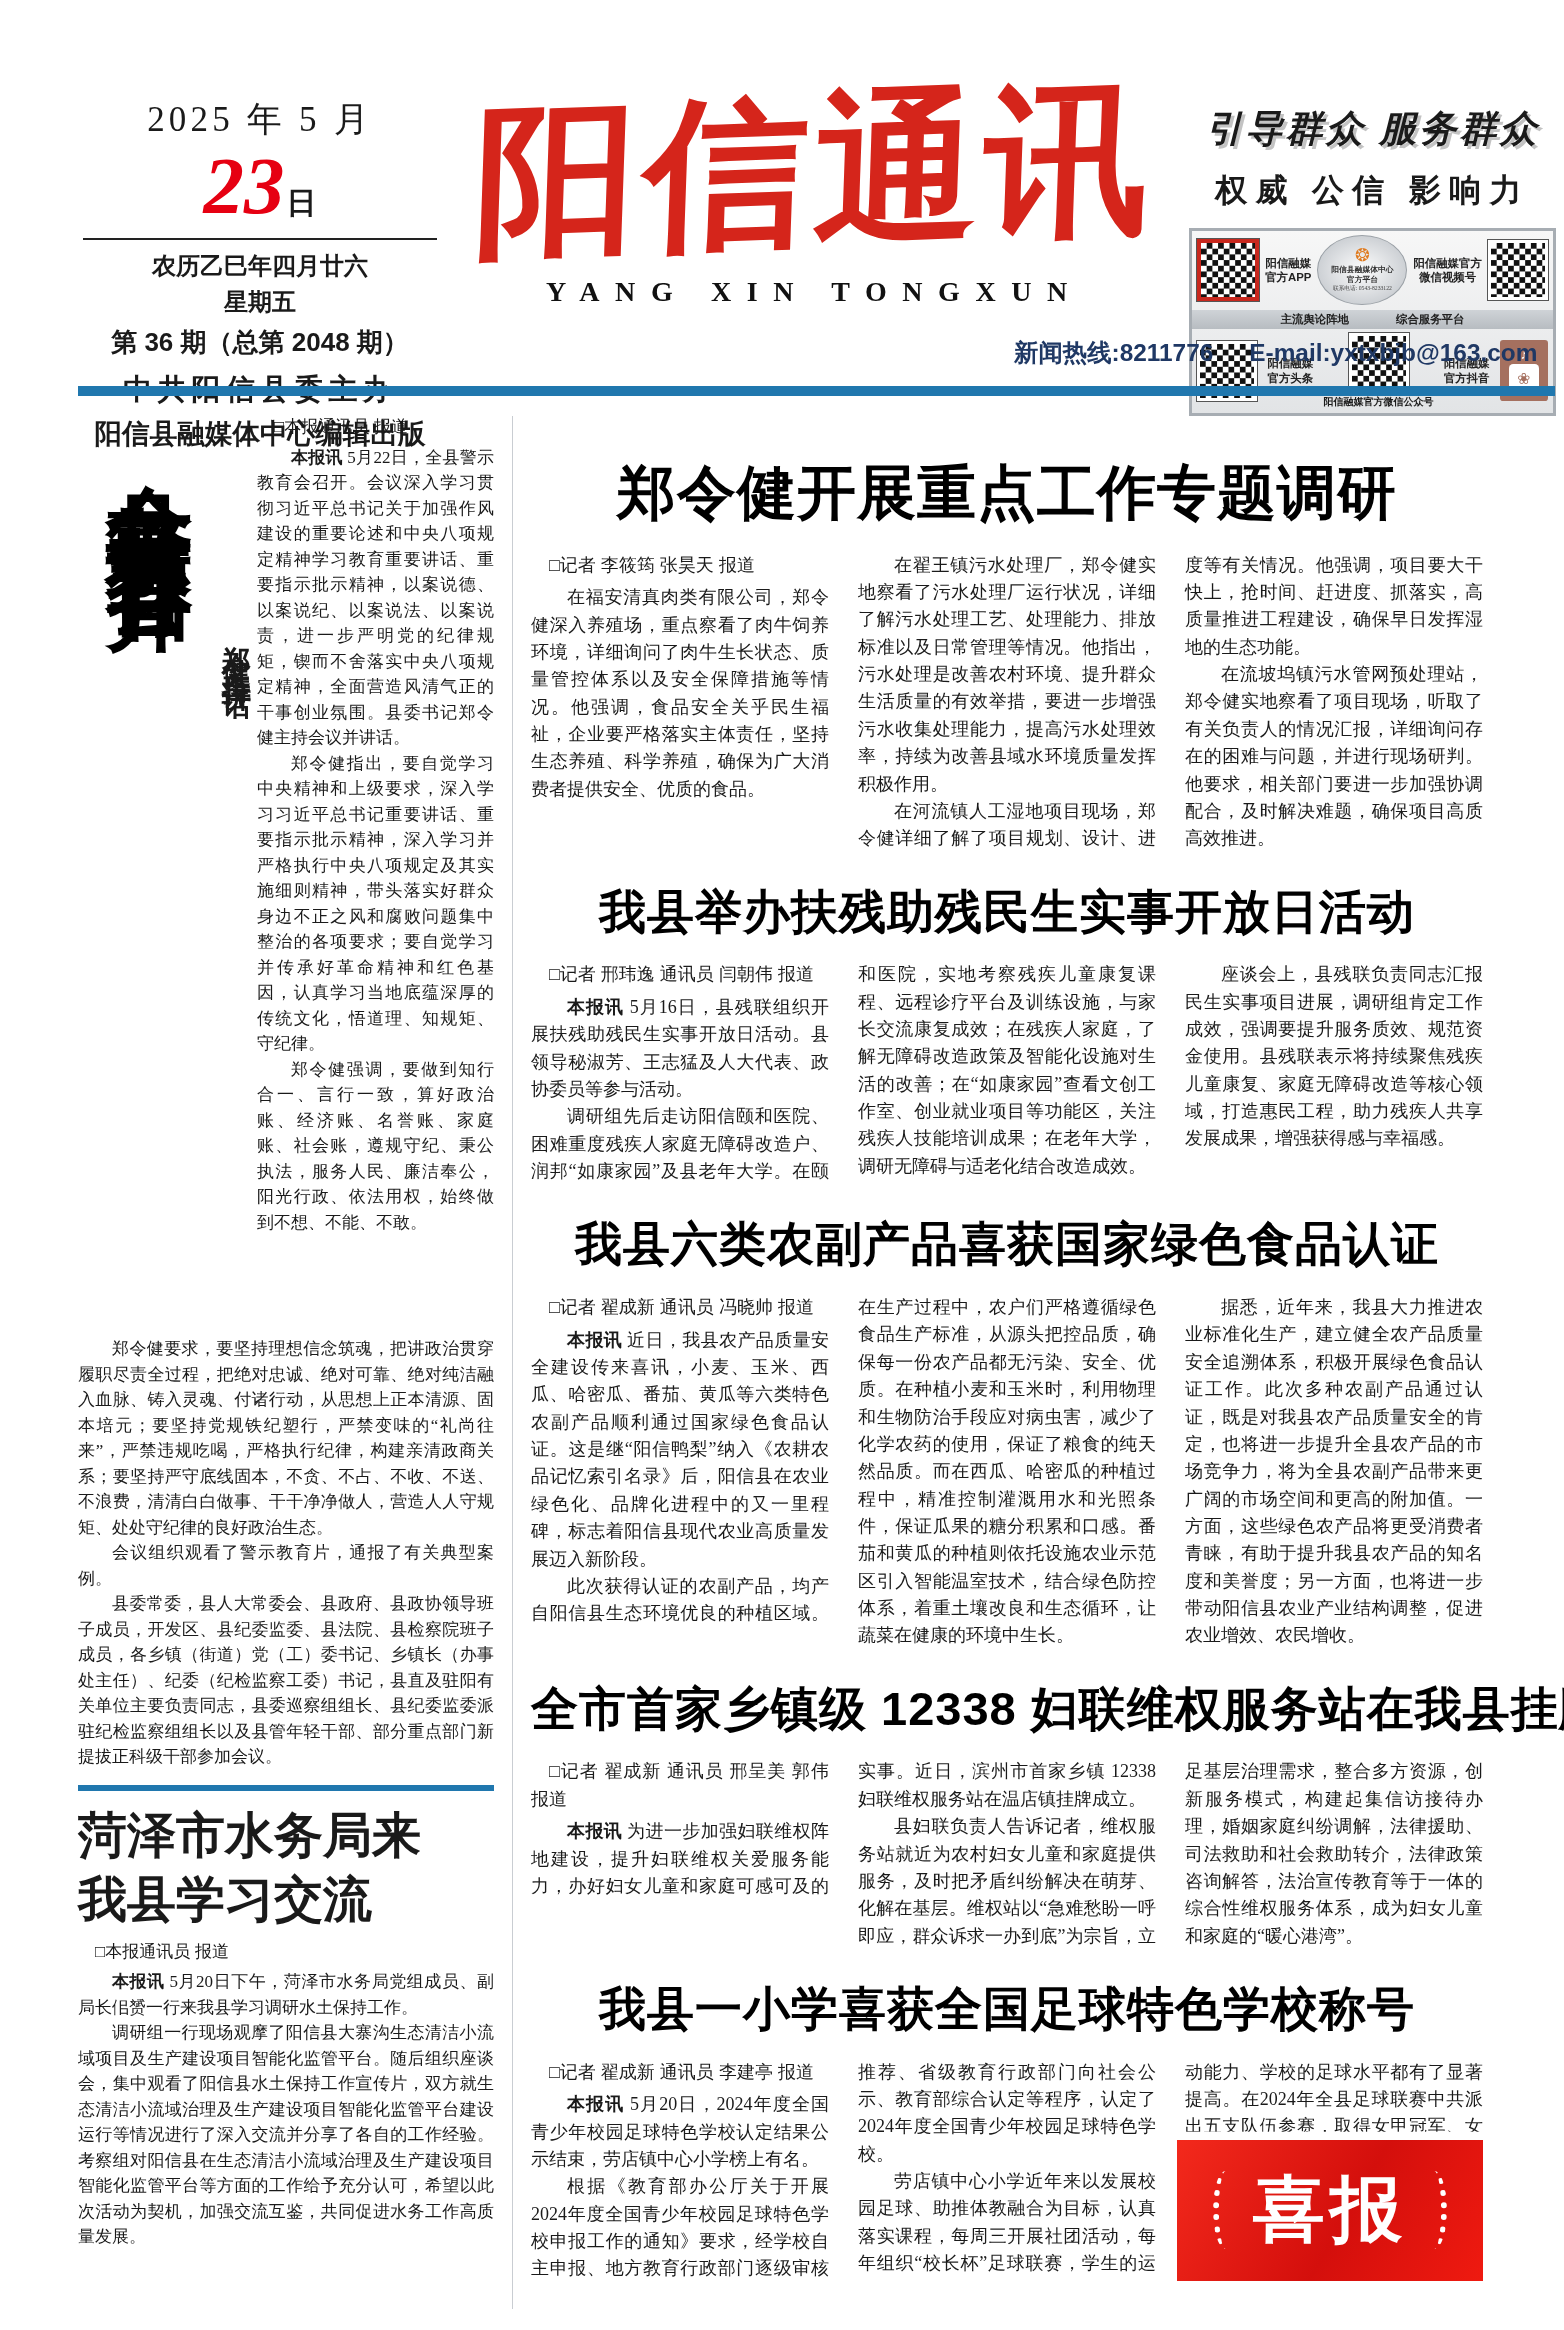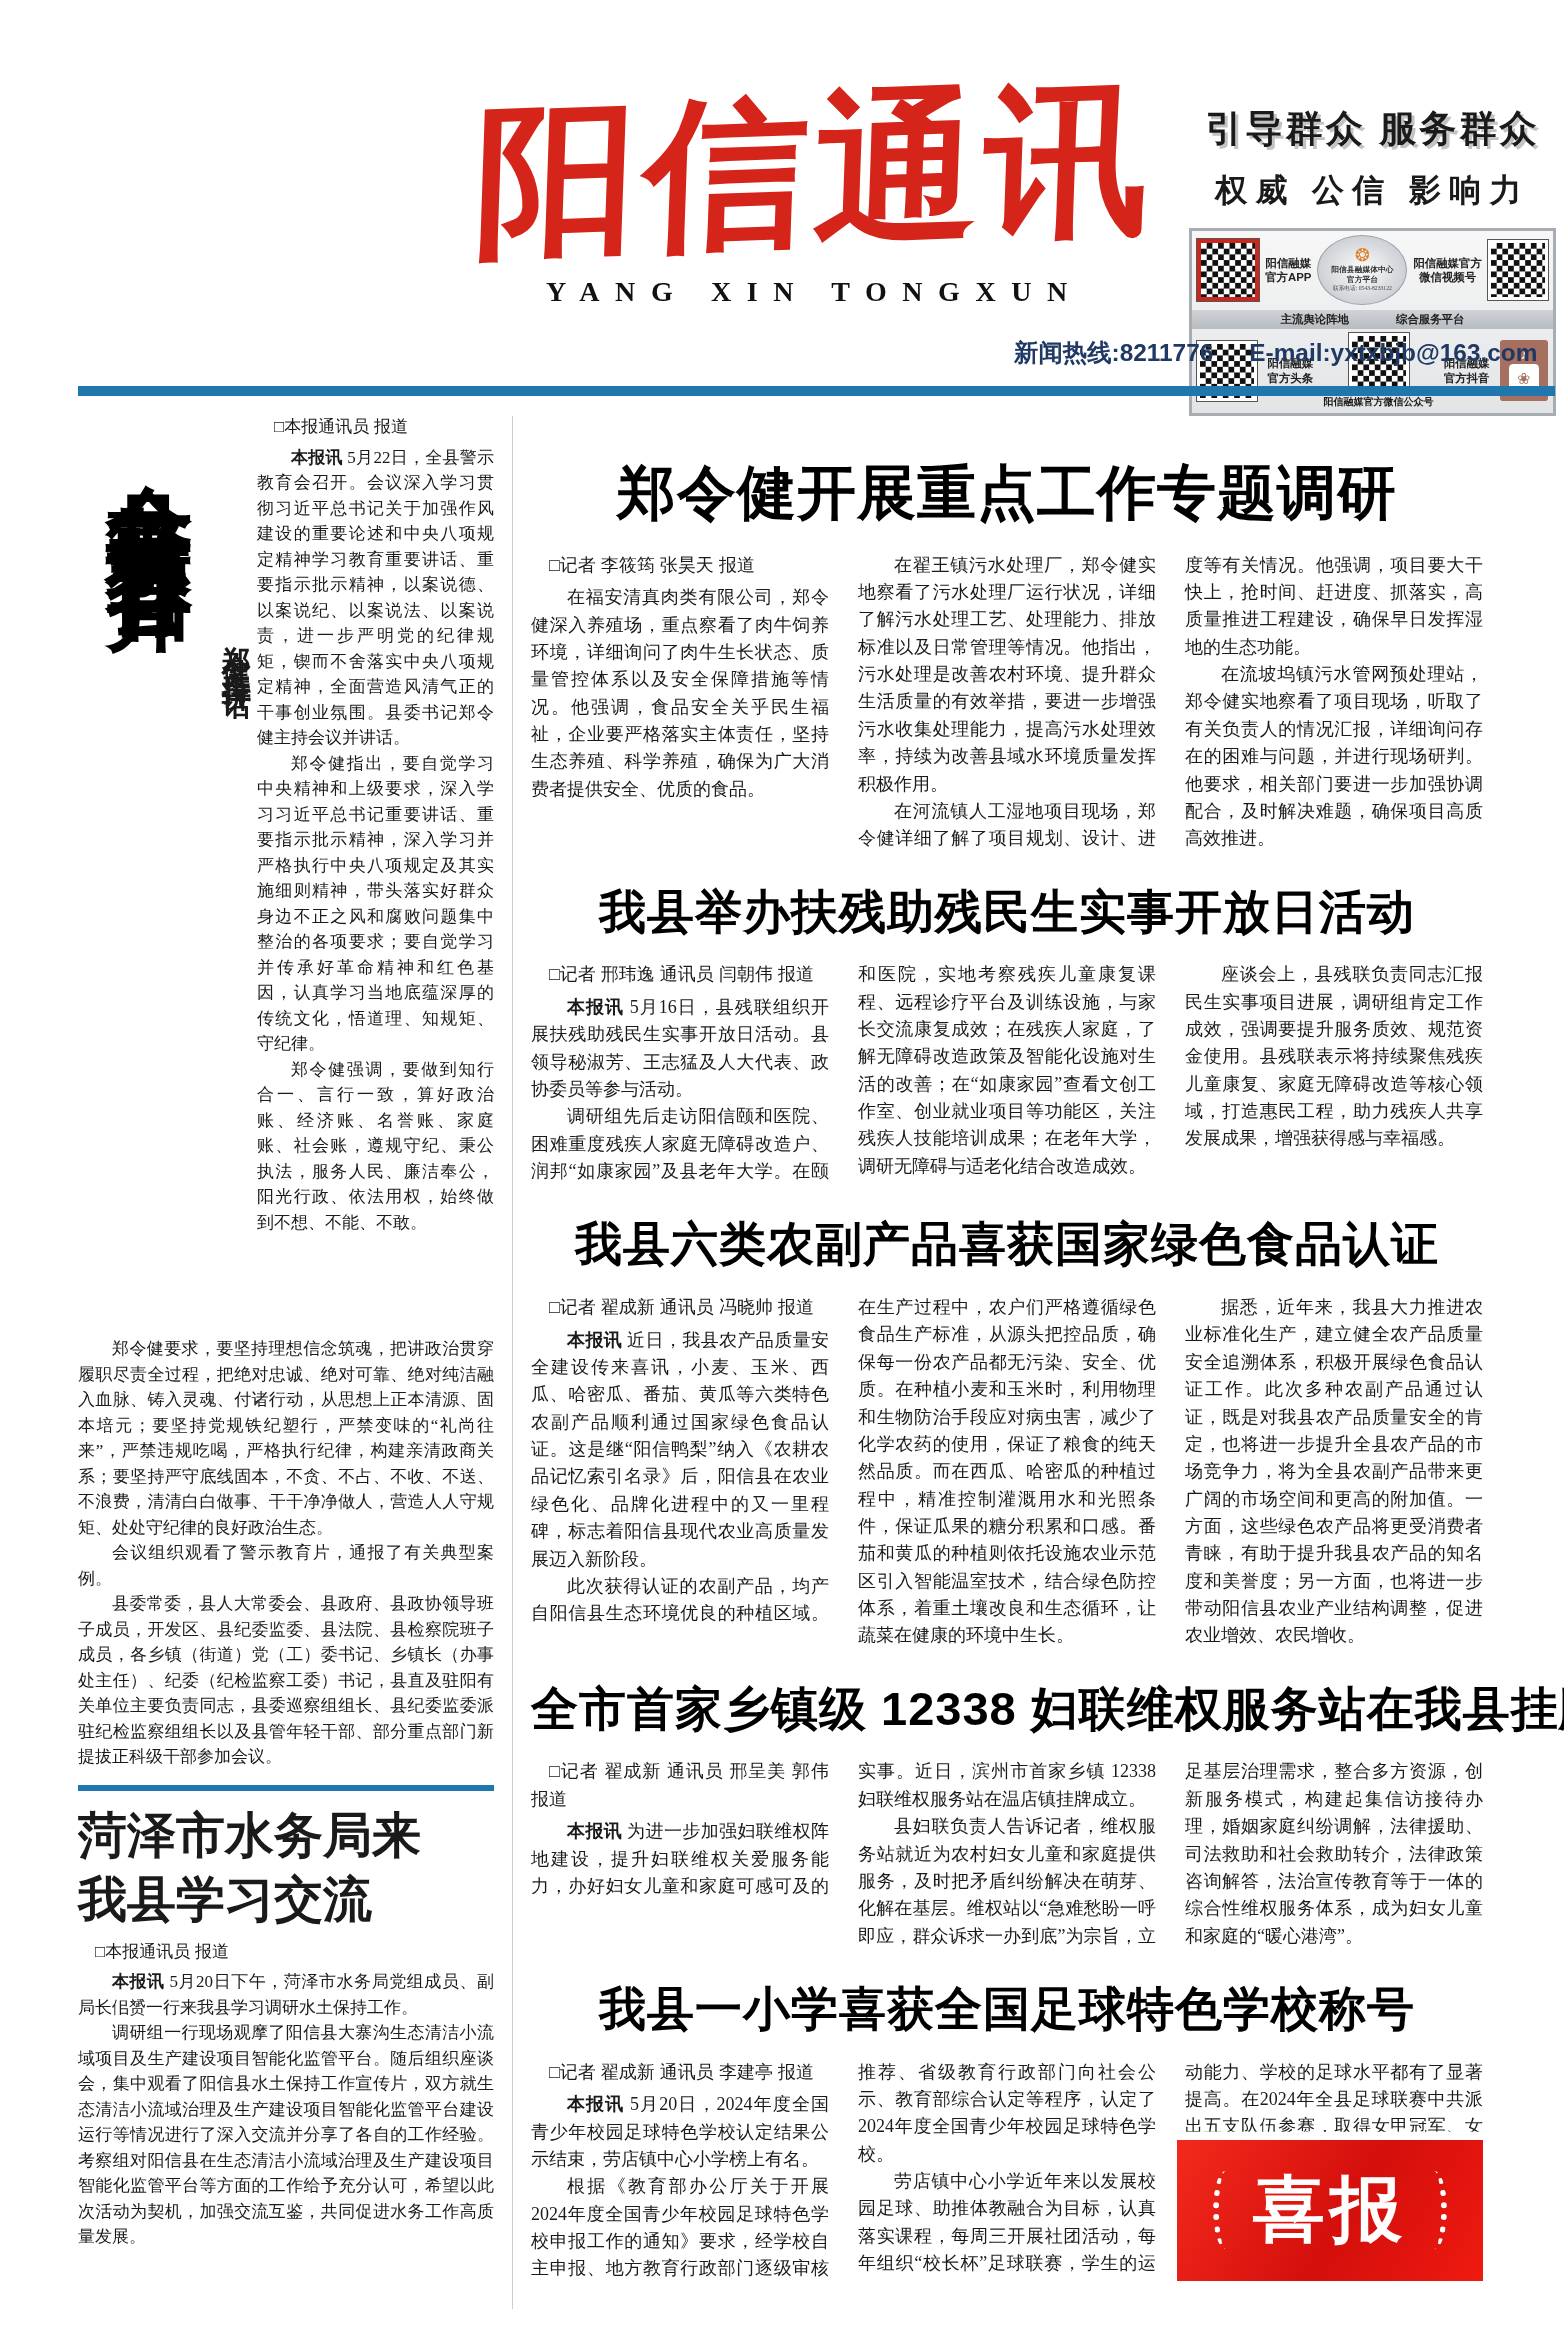--- a/index.html
+++ b/index.html
@@ -16,21 +16,21 @@
   .date-lunar,.date-week{font-size:24px;font-weight:bold;font-family:"Liberation Sans",sans-serif;margin-top:4.2px;}
   .date-issue{font-size:26px;font-weight:bold;font-family:"Liberation Sans",sans-serif;margin-top:7.3px;}
   .date-org{font-size:29px;font-weight:bold;font-family:"Liberation Sans",sans-serif;letter-spacing:5.2px;margin-top:9.4px;white-space:nowrap;}
   .date-pub{font-size:27.6px;font-weight:bold;font-family:"Liberation Sans",sans-serif;margin-top:5.2px;white-space:nowrap;}
   .masthead{position:absolute;left:453px;top:78px;width:723px;text-align:center;}
   .masthead-title{font-size:164px;line-height:1.15;font-weight:900;color:#d5251b;
       letter-spacing:6.2px;transform:rotate(-2deg) skewX(-4deg);}
   .masthead-pinyin{margin-top:9.4px;font-size:28px;letter-spacing:15.6px;color:#111;font-weight:bold;}
   .header-right{position:absolute;left:1189px;top:104px;width:367px;text-align:center;}
   .slogan1{font-size:37px;font-weight:900;font-family:"Liberation Sans",sans-serif;letter-spacing:3.1px;
-      text-shadow:3.1px 3.1px 0 #c3c3c3;white-space:nowrap;}
+      text-shadow:3.1px 3.1px 0 #c3c3c3;white-space:nowrap;font-style:italic;}
   .slogan2{font-size:32px;font-weight:900;letter-spacing:8.3px;margin-top:14.6px;white-space:nowrap;}
   .qr-panel{margin-top:15.6px;border:3.1px solid #a7adb3;background:linear-gradient(#f7f7f7,#e2e4e6);
       padding:4.2px 5.2px;box-sizing:border-box;}
   .qr-row{display:flex;align-items:center;justify-content:space-between;}
   .qr{width:54px;height:54px;background:repeating-conic-gradient(#111 0% 25%, #fff 0% 50%) 0 0/11.4px 11.4px;
       border:3.1px solid #fff;outline:1px solid #555;}
   .qr.red{border:4.2px solid #c8281e;}
   .qr-label{font-size:11.4px;font-weight:bold;font-family:"Liberation Sans",sans-serif;color:#222;line-height:1.3;}
   .oval-logo{width:88px;height:68px;border-radius:50%;background:radial-gradient(#fdfdfd,#b9bec4);
       display:flex;flex-direction:column;align-items:center;justify-content:center;border:1px solid #9aa0a6;}
@@ -83,20 +83,33 @@
       box-shadow:0 0 0 8.3px #fff;display:flex;align-items:center;justify-content:center;gap:14.6px;}
   .xibao-text{color:#fff;font-size:72px;font-weight:900;font-family:"Liberation Sans",sans-serif;letter-spacing:5.2px;}
   .laurel{width:19px;height:78px;border-left:6.2px dotted #fff;border-radius:50%;}
   .laurel.right{transform:scaleX(-1);}
 </style>
 </head>
 <body>
 
 <div class="page">
 
+  <div class="date-block">
+    <div class="date-ym">2025 年 5 月</div>
+    <div class="date-day-row">
+      <span class="date-day">23</span>
+      <span class="date-day-suffix">日</span>
+    </div>
+    <hr class="date-rule">
+    <div class="date-lunar">农历乙巳年四月廿六</div>
+    <div class="date-week">星期五</div>
+    <div class="date-issue">第 36 期（总第 2048 期）</div>
+    <div class="date-org">中共阳信县委主办</div>
+    <div class="date-pub">阳信县融媒体中心编辑出版</div>
+  </div>
 
   <div class="masthead">
     <div class="masthead-title">阳信通讯</div>
     <div class="masthead-pinyin">YANG XIN TONGXUN</div>
   </div>
 
   <div class="header-right">
     <div class="slogan1">引导群众 服务群众</div>
     <div class="slogan2">权威 公信 影响力</div>
     <div class="qr-panel">

